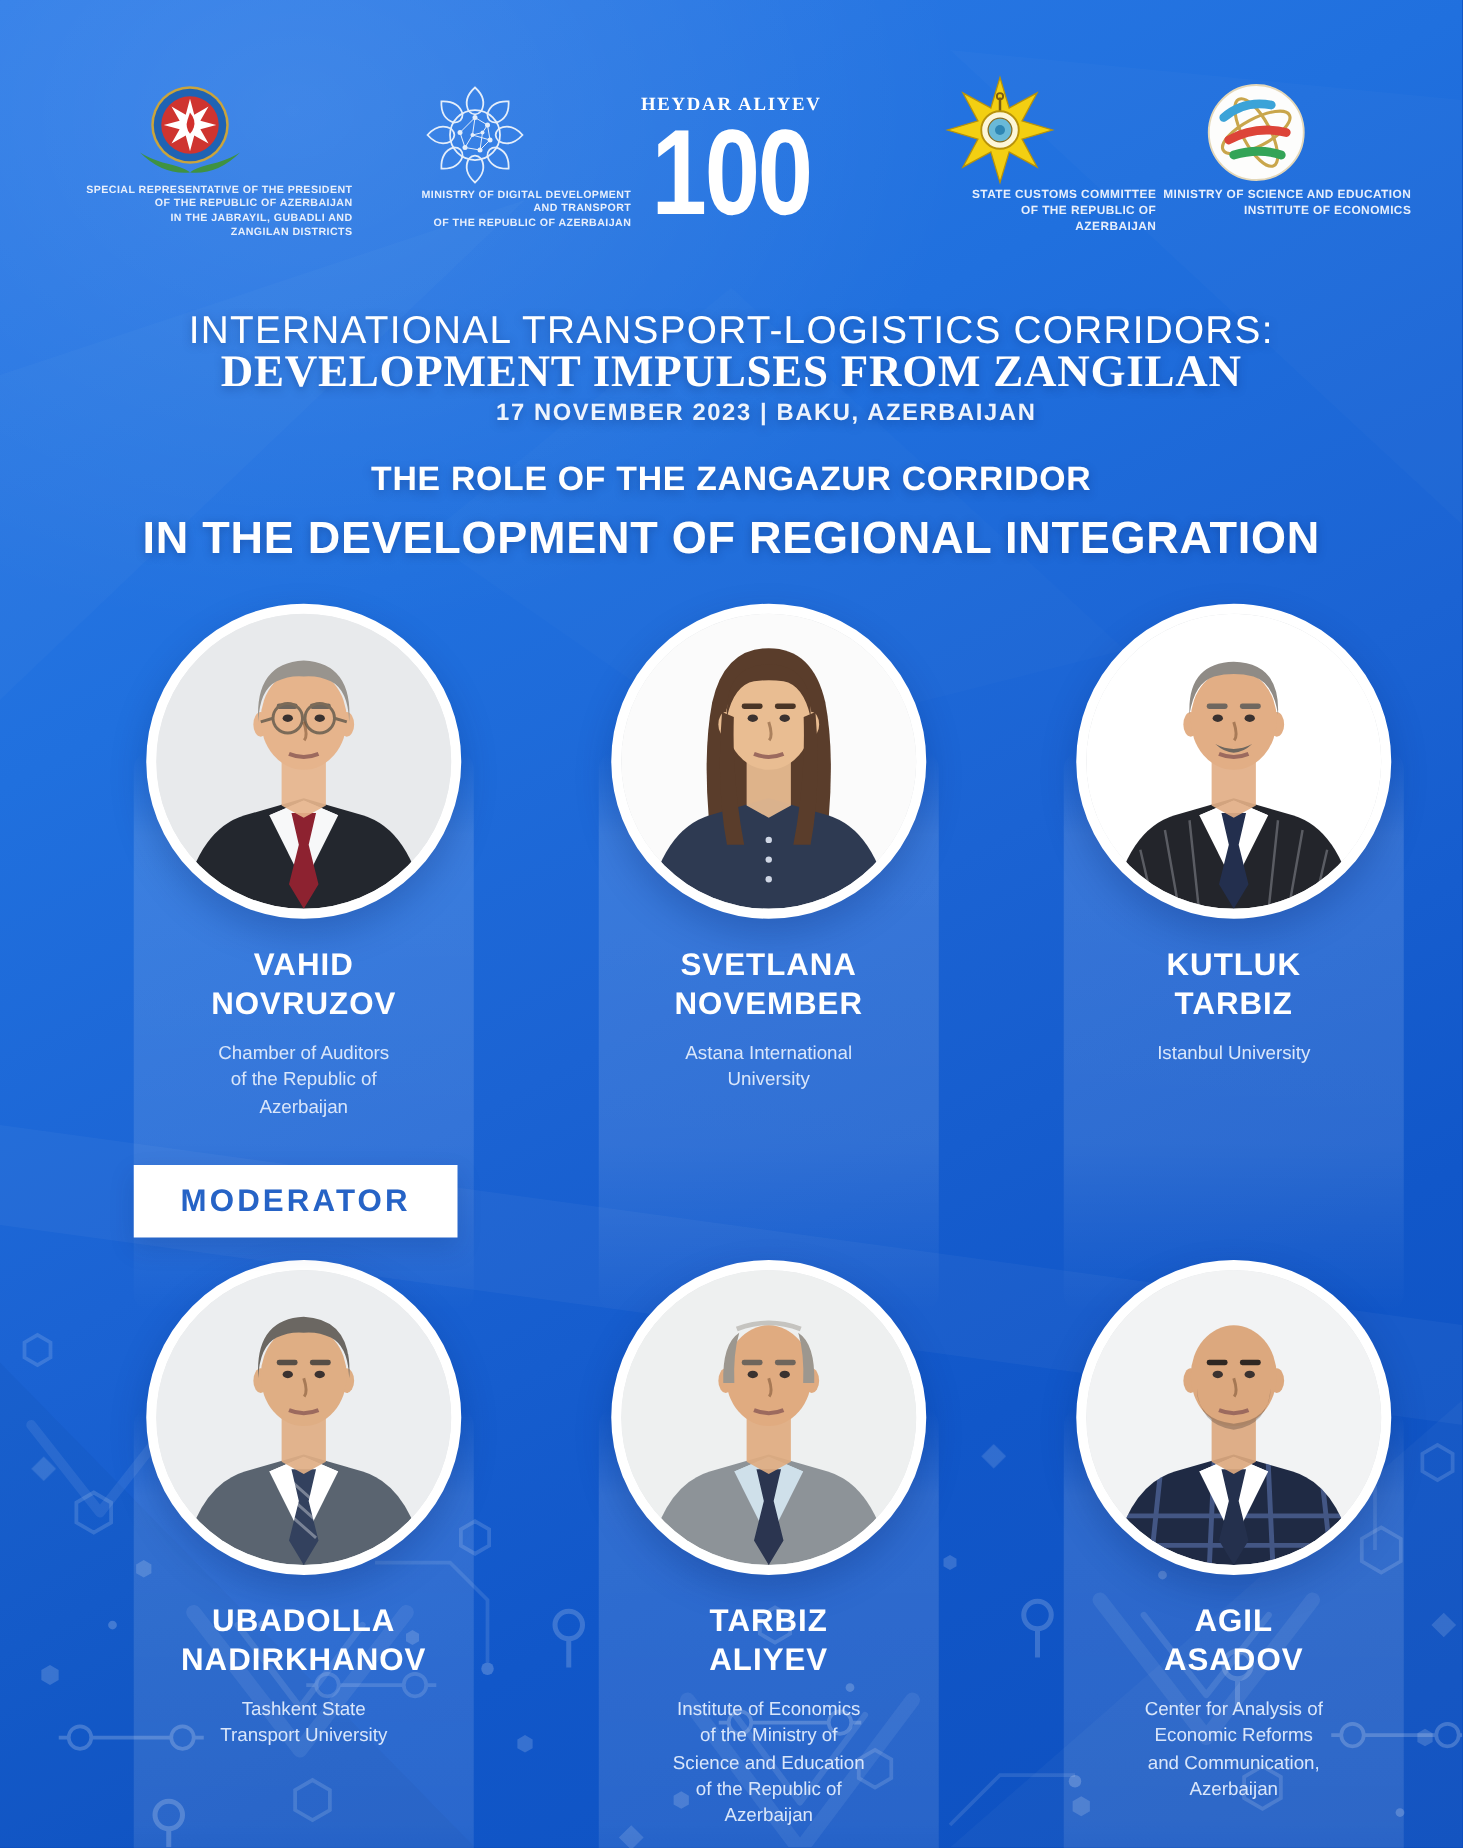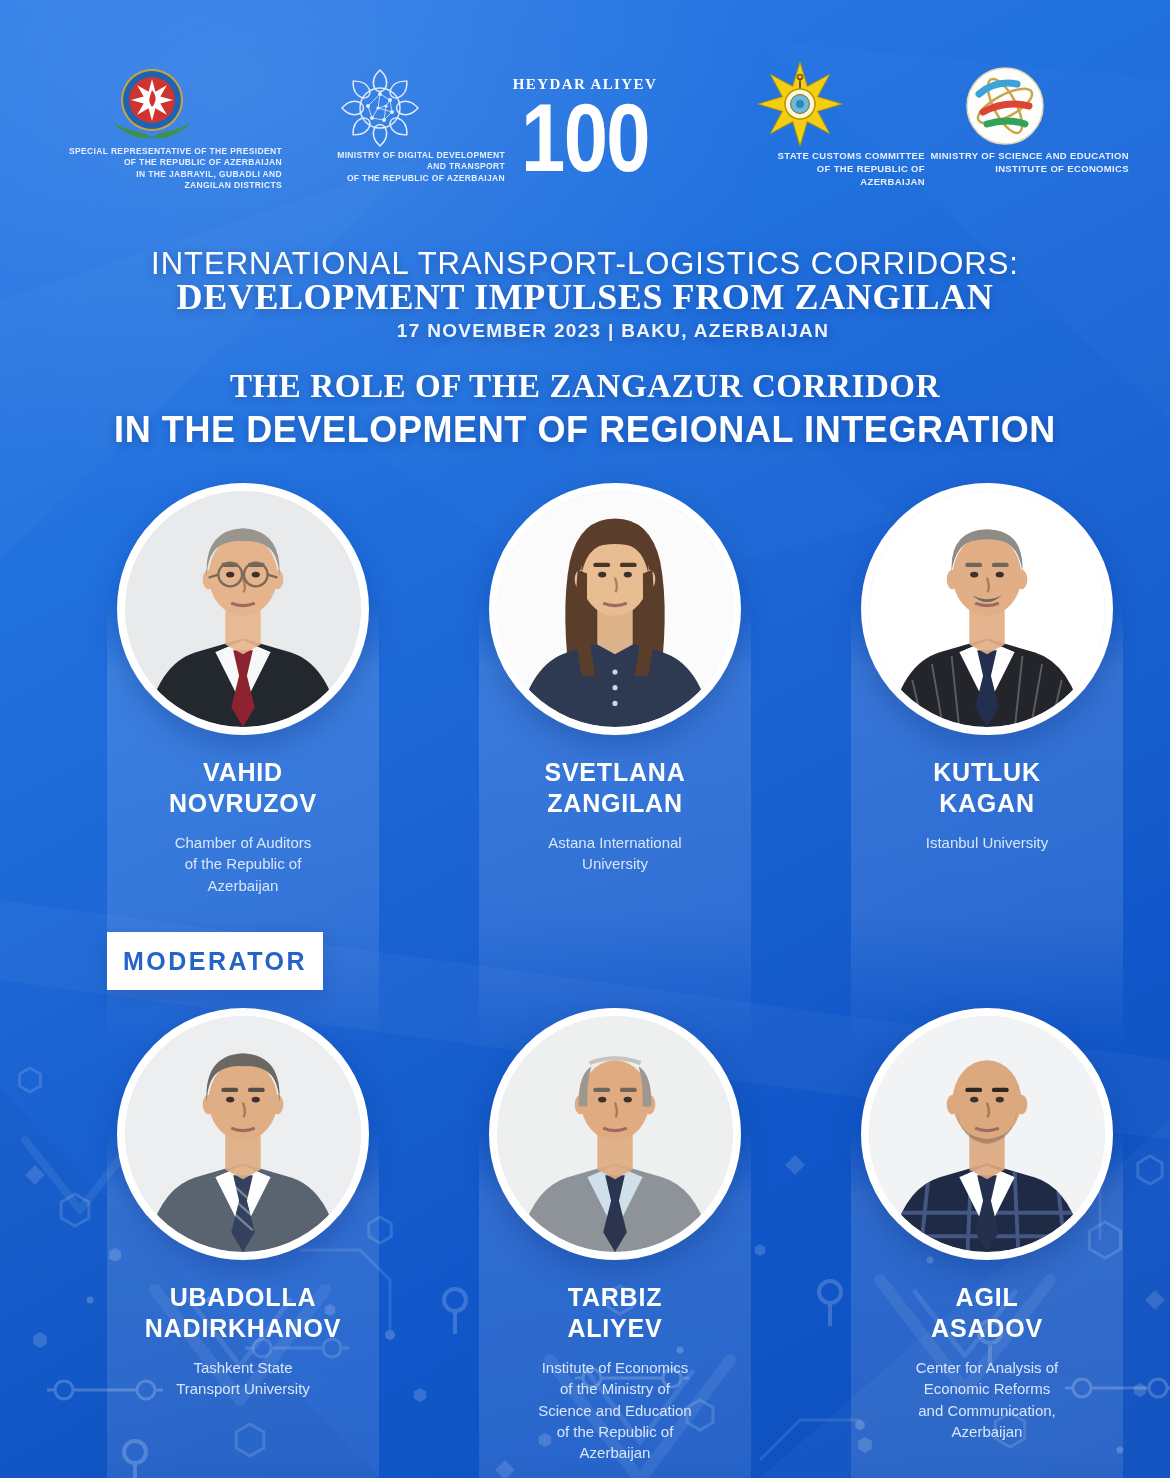--- a/index.html
+++ b/index.html
@@ -30,21 +30,21 @@
     position:absolute;left:585px;top:90px;transform:translateX(-50%) scaleX(.82);
     font-size:97px;line-height:.98;font-weight:700;letter-spacing:-2px;z-index:2;
   }
 
   
   .center-line{position:absolute;left:0;width:100%;text-align:center;z-index:2;
     text-shadow:0 2px 8px rgba(8,38,100,.35);}
   .title1{top:246px;font-size:31px;font-weight:500;letter-spacing:1px;}
   .title2{top:276px;font-size:36px;font-weight:800;letter-spacing:.6px;font-family:Liberation Serif, serif;}
   .dateline{top:320px;font-size:19px;font-weight:600;letter-spacing:1.3px;color:#eef4fd;padding-left:28px;}
-  .sess1{top:368px;font-size:33px;font-weight:800;letter-spacing:.6px;font-family:Liberation Serif, serif;}
+  .sess1{top:368px;font-size:27px;font-weight:800;letter-spacing:.6px;}
   .sess2{top:409px;font-size:36px;font-weight:800;letter-spacing:.6px;}
 
   
   .row{position:absolute;left:107px;display:flex;gap:100px;z-index:2;}
   .row1{top:483px}
   .row2{top:1008px}
   .speaker-card{position:relative;width:272px;text-align:center;}
   .panel{
     position:absolute;left:0;top:118px;width:100%;border-radius:14px;z-index:0;
     background:linear-gradient(180deg,rgba(255,255,255,0) 0%,rgba(255,255,255,0.13) 15%,
@@ -59,21 +59,21 @@
   }
   .speaker-name{
     position:relative;z-index:2;margin-top:22px;font-size:25px;font-weight:800;
     letter-spacing:.8px;line-height:1.22;white-space:pre-line;color:#fff;
   }
   .speaker-affiliation{
     position:relative;z-index:2;margin-top:14px;font-size:15px;font-weight:400;
     color:#d9e6fa;line-height:1.42;white-space:pre-line;
   }
   .moderator-badge{
-    position:absolute;left:107px;top:932px;width:216px;height:58px;background:#fff;
+    position:absolute;left:107px;top:932px;width:259px;height:58px;background:#fff;
     display:flex;align-items:center;justify-content:center;z-index:3;
     font-size:25px;font-weight:800;letter-spacing:2.5px;color:#2663c6;
     box-shadow:0 8px 20px rgba(8,40,110,.18);
   }
 </style>
 </head>
 <body>
 
 <div class="poster">
 
@@ -357,21 +357,21 @@
               <rect x="49" y="36.5" width="8.5" height="2.2" rx="1" fill="#4a3526"></rect>
               <rect x="62.5" y="36.5" width="8.5" height="2.2" rx="1" fill="#4a3526"></rect>
               <ellipse cx="53.5" cy="42.5" rx="2.1" ry="1.5" fill="#3a3230"></ellipse>
               <ellipse cx="66.5" cy="42.5" rx="2.1" ry="1.5" fill="#3a3230"></ellipse>
               <path d="M60,44 Q61.8,49.5 60.2,51.5" stroke="rgba(120,80,50,0.55)" stroke-width="1.2" fill="none"></path>
               <path d="M54,57 Q60,59.5 66,57" stroke="#9c6a5e" stroke-width="1.6" fill="none"></path>
             </g>
           </svg>
         </div>
       <div class="speaker-name">SVETLANA
-ZANGILAN</div>
+NOVEMBER</div>
       <div class="speaker-affiliation">Astana International
 University</div>
     </div>
       <div class="speaker-card">
       <div class="panel"></div>
       <div class="photo-ring">
           <svg viewBox="0 0 120 120" width="236" height="236">
             <defs>
               <clipPath id="cc2">
                 <circle cx="60" cy="60" r="60"></circle>
@@ -399,21 +399,21 @@
               <rect x="62.5" y="36.5" width="8.5" height="2.2" rx="1" fill="#6f675f"></rect>
               <ellipse cx="53.5" cy="42.5" rx="2.1" ry="1.5" fill="#3a3230"></ellipse>
               <ellipse cx="66.5" cy="42.5" rx="2.1" ry="1.5" fill="#3a3230"></ellipse>
               <path d="M60,44 Q61.8,49.5 60.2,51.5" stroke="rgba(120,80,50,0.55)" stroke-width="1.2" fill="none"></path>
               <path d="M52.5,53 Q60,57 67.5,53 Q60,60 52.5,53 Z" fill="#6f675f"></path>
               <path d="M54,57 Q60,59.5 66,57" stroke="#9c6a5e" stroke-width="1.6" fill="none"></path>
             </g>
           </svg>
         </div>
       <div class="speaker-name">KUTLUK
-KAGAN</div>
+TARBIZ</div>
       <div class="speaker-affiliation">Istanbul University</div>
     </div>
     </div>
   <div class="moderator-badge">MODERATOR</div>
   <div class="row row2">
       <div class="speaker-card">
       <div class="panel"></div>
       <div class="photo-ring">
           <svg viewBox="0 0 120 120" width="236" height="236">
             <defs>

